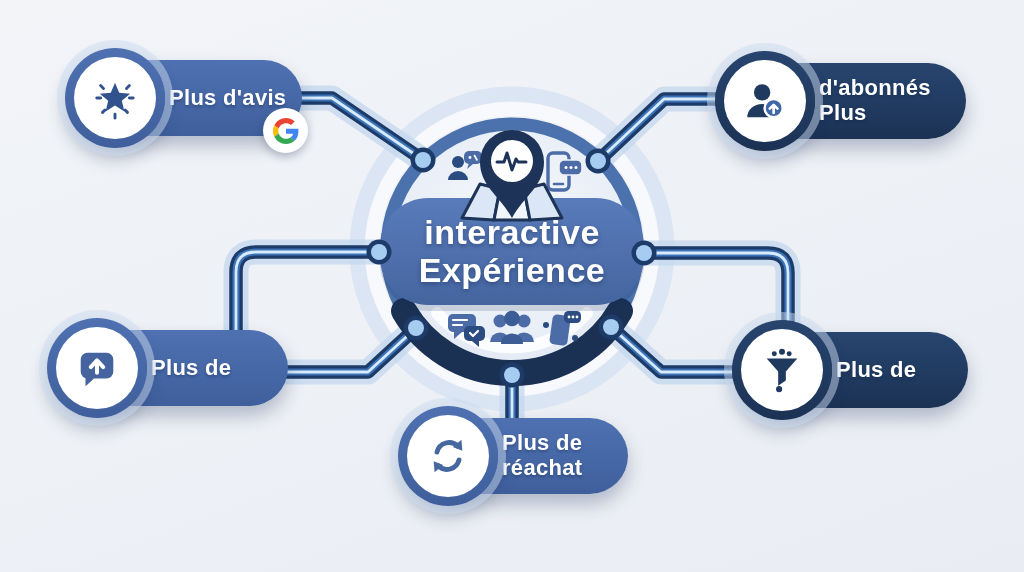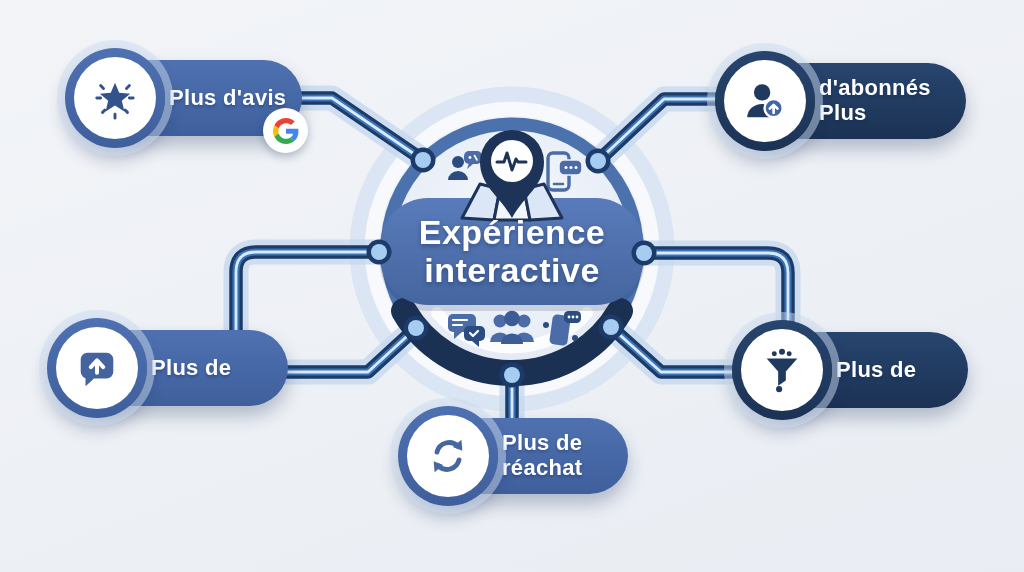--- a/index.html
+++ b/index.html
@@ -208,22 +208,22 @@
           <circle cx="611" cy="327" r="8" fill="#a6ccf2"></circle>
         </g>
       <g>
           <circle cx="512" cy="375" r="12.5" fill="#1d3b68"></circle>
           <circle cx="512" cy="375" r="8" fill="#a6ccf2"></circle>
         </g>
     </g>
   </svg>
 
   <div class="center-title">
+    <span>interactive</span>
     <span>Expérience</span>
-    <span>interactive</span>
   </div>
 
   <div class="pill tone-mid" id="pill-avis" style="left:65px;top:48px;width:237px;">
     <div class="pill-body">
       <span class="pill-line">Plus d'avis</span>
     </div>
     <div class="pill-disc">
       <div class="pill-disc-inner">
         <svg width="46" height="46" viewBox="0 0 48 48">
           <polygon points="24,8 28.4,18.6 39.8,19.5 31.1,26.9 33.8,38 24,31.9 14.2,38 16.9,26.9 8.2,19.5 19.6,18.6" fill="#31528c"></polygon>

